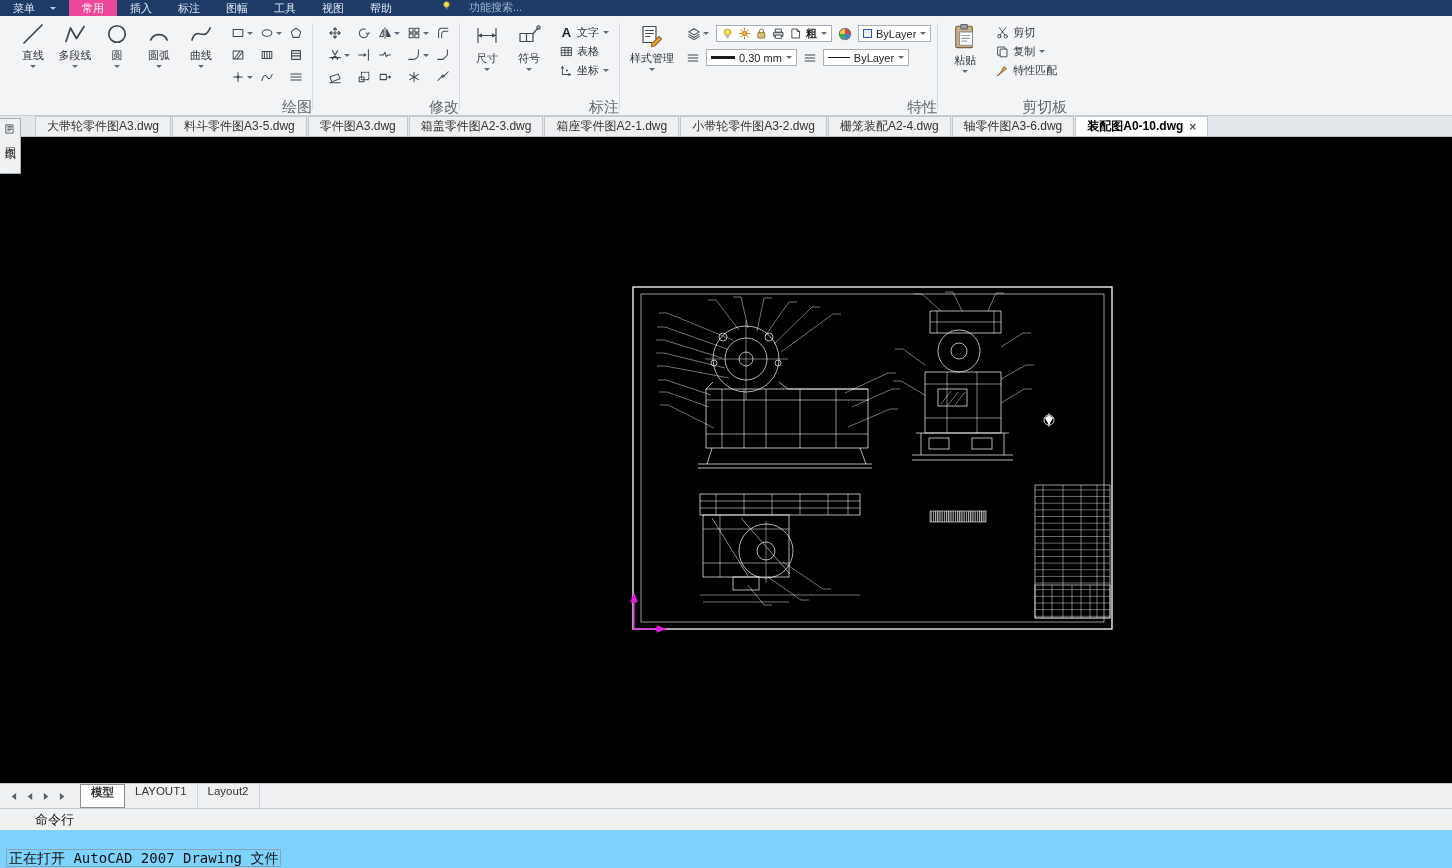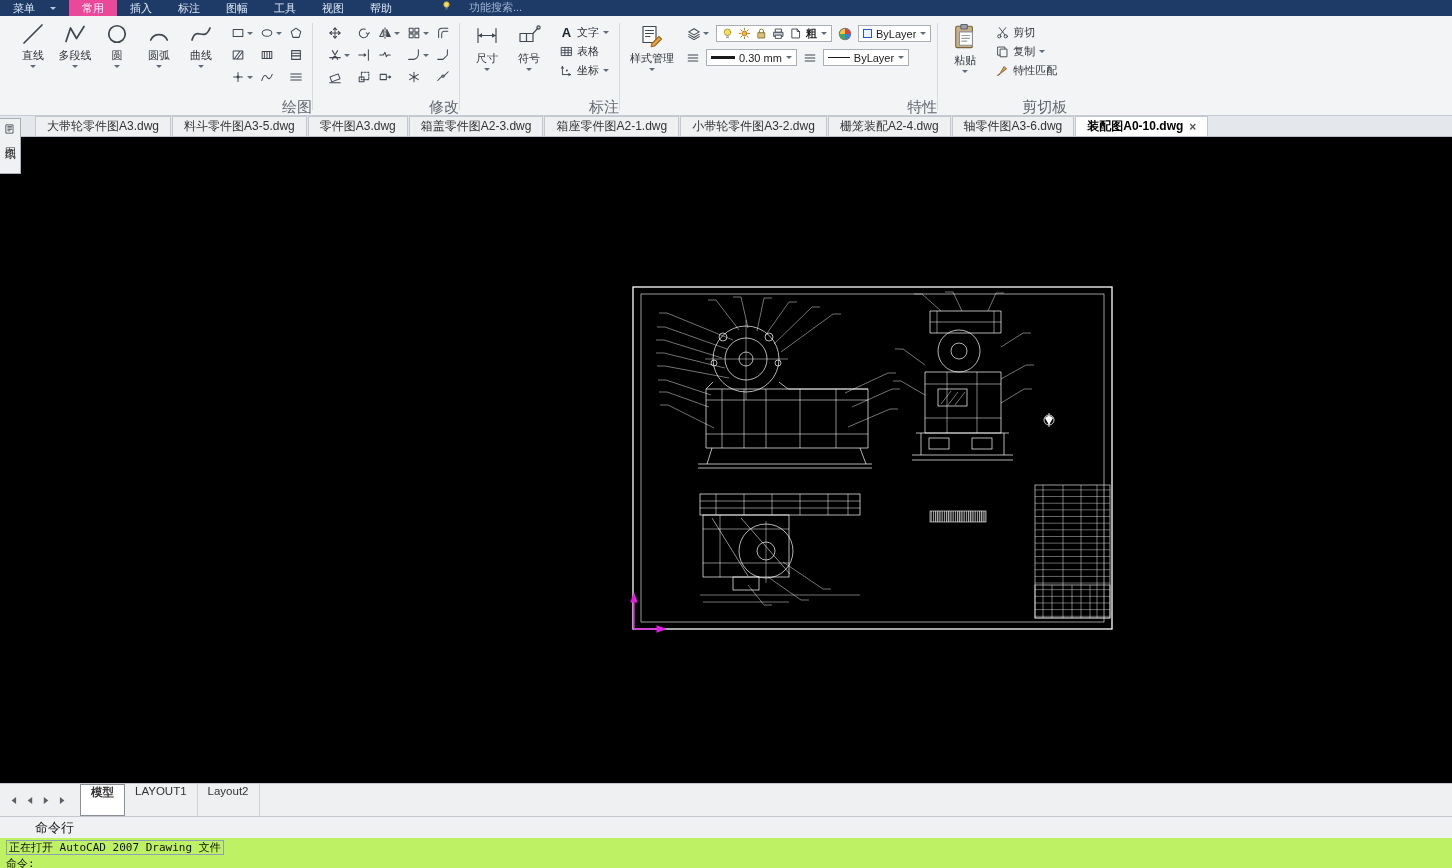--- a/index.html
+++ b/index.html
@@ -55,26 +55,26 @@
   .drawing{position:absolute;left:0;top:0}
   .sheettab{position:absolute;left:0;top:118px;width:21px;height:56px;background:#f0f1f3;border:1px solid #a9afb8;border-left:none;
     display:flex;flex-direction:column;align-items:center;gap:3px;padding-top:4px;z-index:6;cursor:pointer}
   .sheettab .vtxt{writing-mode:vertical-rl;font-size:11px;color:#333;letter-spacing:2px}
 
   
   .layoutbar{flex:0 0 17px;background:#eef0f2;border-top:1px solid #c3c8cf;display:flex;align-items:center;font-size:11.5px;padding-left:5px}
   .lnav{display:flex;gap:3px;margin-right:10px}
   .nbtn{width:14px;height:13px;display:flex;align-items:center;justify-content:center;cursor:pointer}
   .nbtn svg{width:9px;height:9px;fill:#5a6068;stroke:none}
-  .ltab{padding:0 10px;height:32px;line-height:15px;color:#333;cursor:pointer;border-right:1px solid #cfd3d9}
+  .ltab{padding:0 10px;height:24px;line-height:15px;color:#333;cursor:pointer;border-right:1px solid #cfd3d9}
   .ltab.active{background:#fff;border:1px solid #8a8f96;font-weight:700}
 
   
   .cmdtitle{flex:0 0 22px;background:#f0f1f3;border-top:1px solid #c3c8cf;display:flex;align-items:center;padding-left:35px;font-size:13px;color:#1c1c1c}
-  .cmdout{flex:1;background:#bef264;padding:2px 0 0 6px;font-family:"DejaVu Sans Mono","Liberation Mono",monospace;font-size:11px;line-height:16px;color:#101010;overflow:hidden}
+  .cmdout{flex:1;background:#7dd3fc;padding:20px 0 0 6px;font-family:"DejaVu Sans Mono","Liberation Mono",monospace;font-size:14px;line-height:16px;color:#101010;overflow:hidden}
   .cmdline{white-space:nowrap}
   .cmdline.boxed span{border:1px solid #8ea0b4;padding:0 2px}
 </style>
 </head>
 <body>
 
 <svg width="0" height="0" style="position:absolute" aria-hidden="true">
 <defs>
 <symbol id="i-line" viewBox="0 0 16 16">
         <path d="M2 14 L14 2"></path>

